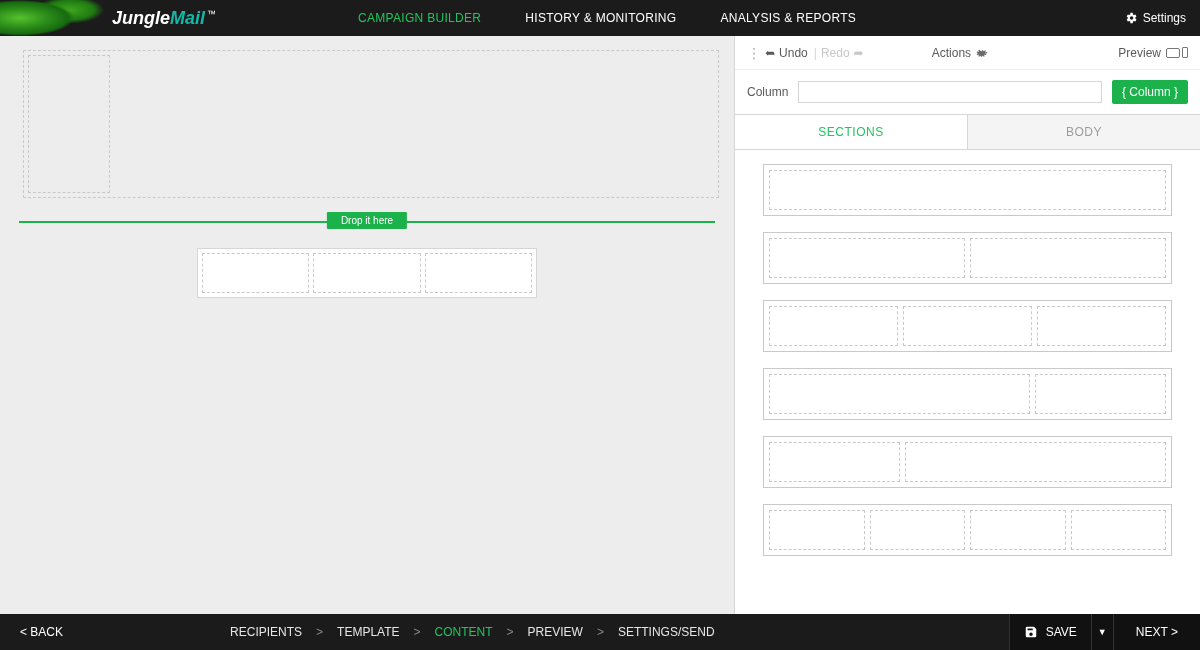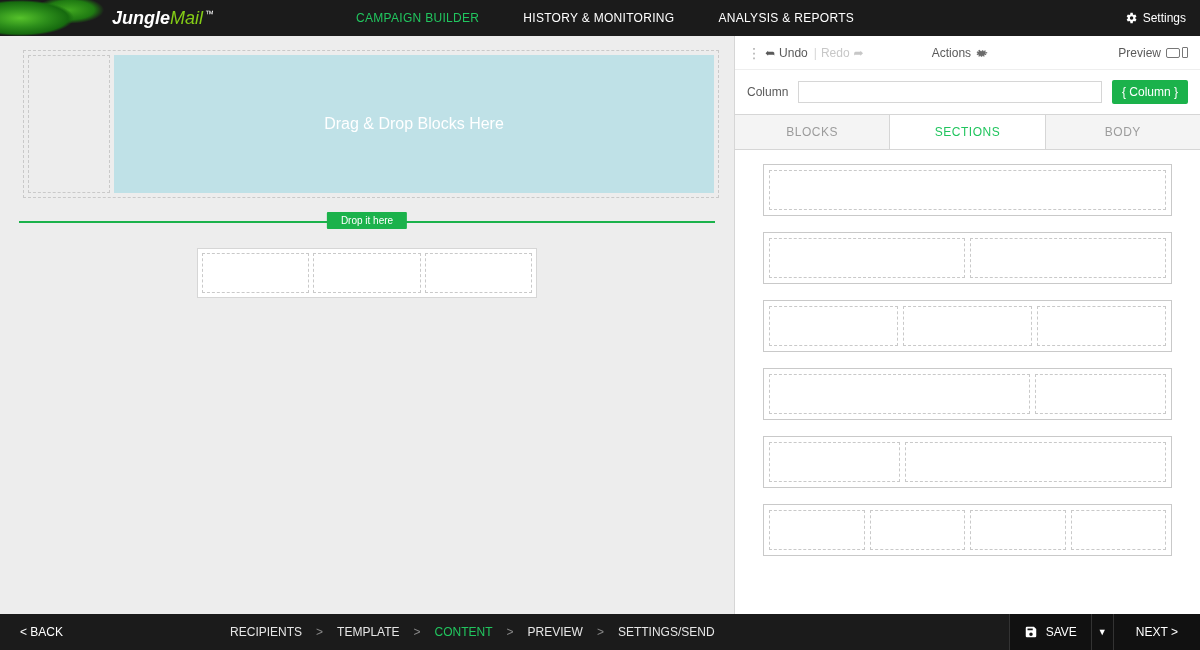--- a/index.html
+++ b/index.html
@@ -15,21 +15,21 @@
     --text:#5a5a5a;
   }
   *{box-sizing:border-box;font-family:"Segoe UI",Arial,sans-serif;}
   html,body{margin:0;padding:0;width:1200px;height:650px;overflow:hidden;background:#fff;}
   .topbar{height:36px;background:#1b1b1b;display:flex;align-items:center;color:#fff;font-size:12px;position:relative;}
   .leaf{width:108px;height:36px;background:
       radial-gradient(ellipse 60px 20px at 20px 18px, #56c22b 0%, #2d8f1b 45%, #166a0f 80%, transparent 90%),
       radial-gradient(ellipse 40px 16px at 70px 10px, #3fa61f 0%, #1f7a12 60%, transparent 85%);
     position:relative;flex-shrink:0;}
   .logo{font-style:italic;font-weight:bold;font-size:18px;margin-left:4px;color:#fff;}
-  .logo .mail{color:#84cc16;font-weight:400;}
+  .logo .mail{color:#14b8a6;font-weight:700;}
   .logo sup{font-size:9px;font-weight:normal;margin-left:2px;}
   .topnav{display:flex;gap:0;margin-left:120px;}
   .topnav a{color:#fff;text-decoration:none;padding:0 22px;line-height:36px;font-size:12px;letter-spacing:.3px;}
   .topnav a.active{color:var(--green-bright);}
   .settings{margin-left:auto;margin-right:14px;display:flex;align-items:center;gap:5px;color:#fff;font-size:12px;cursor:pointer;}
   .settings svg{width:14px;height:14px;fill:#fff;}
 
   .workspace{display:flex;height:calc(650px - 36px - 36px);}
   .canvas{flex:1;background:var(--lightbg);position:relative;padding:14px;overflow:hidden;}
   .canvas-frame{position:absolute;top:14px;left:14px;right:14px;height:642px;}
@@ -109,23 +109,20 @@
   </div>
 </div>
 
 <div class="workspace">
 
   <div class="canvas">
     <div class="canvas-frame">
       <div style="width:696px;margin:0 auto;">
         <div class="full-dash-top">
           <div class="col-dash"></div>
-          <div class="dropzone">
-            <span>Drag &amp; Drop Blocks Here</span>
-          </div>
         </div>
         <div class="drop-divider">
           <div class="drop-line"></div>
           <div class="drop-badge">Drop it here</div>
         </div>
         <div class="three-col">
           <div></div>
           <div></div>
           <div></div>
         </div>
@@ -160,21 +157,20 @@
       </span>
     </div>
 
     <div class="subject-row">
       <span>Column</span>
       <input type="text" value="" style="">
       <button class="col-btn">{ Column }</button>
     </div>
 
     <div class="tabs">
-      <div>BLOCKS</div>
       <div class="active">SECTIONS</div>
       <div>BODY</div>
     </div>
 
     <div class="sections-list">
       <div class="sec one">
           <div class="cell"></div>
         </div>
       <div class="sec two">
           <div class="cell"></div>

